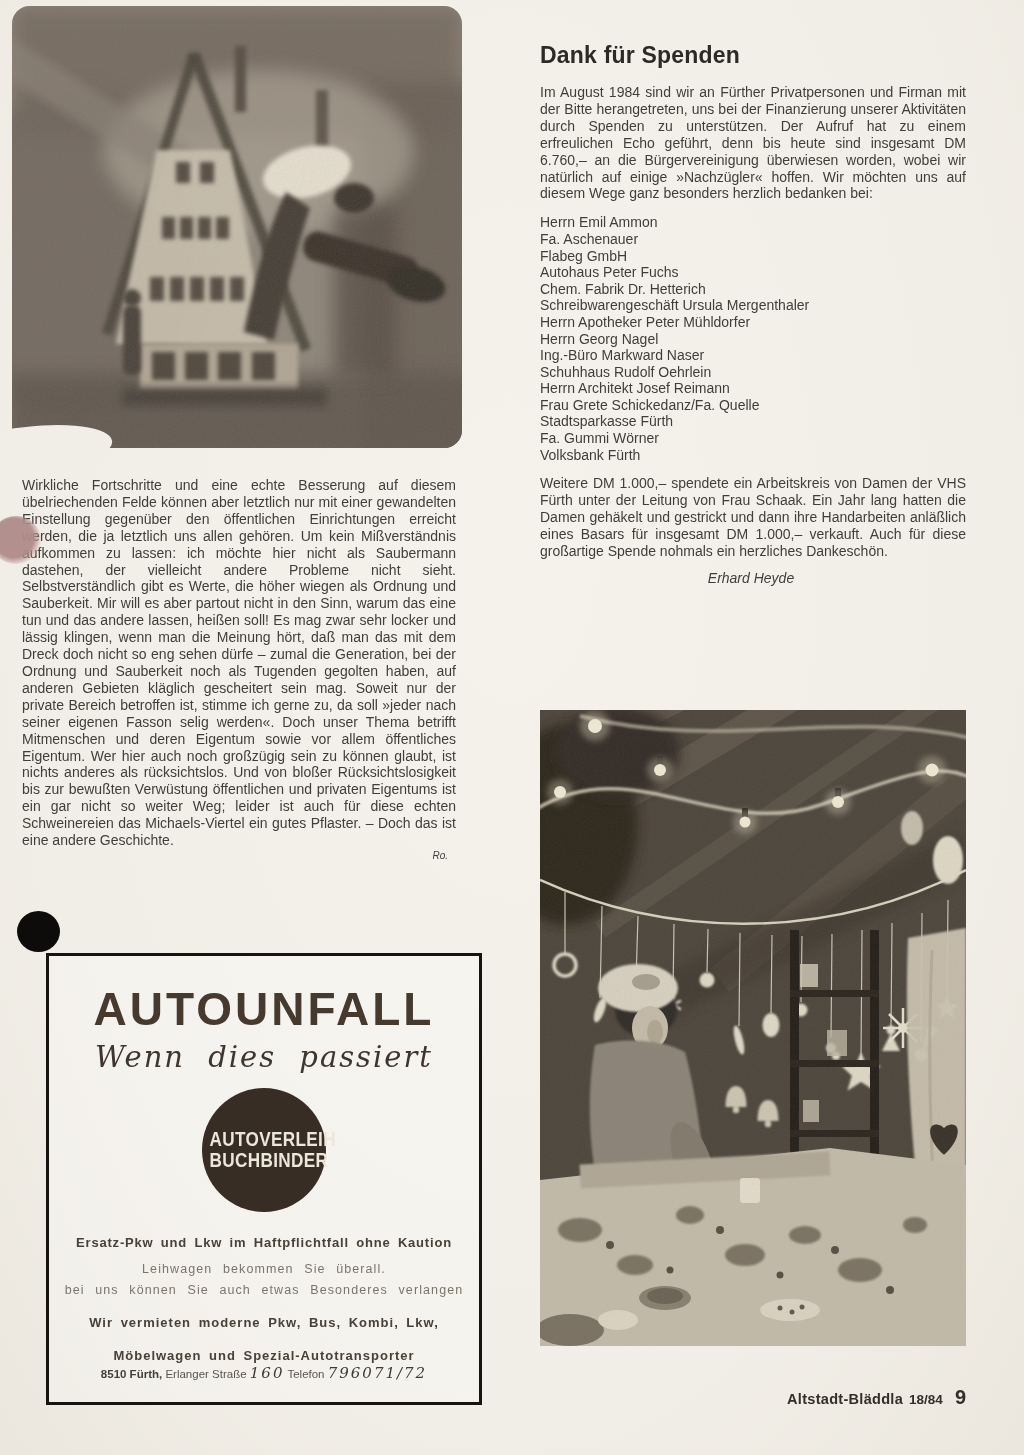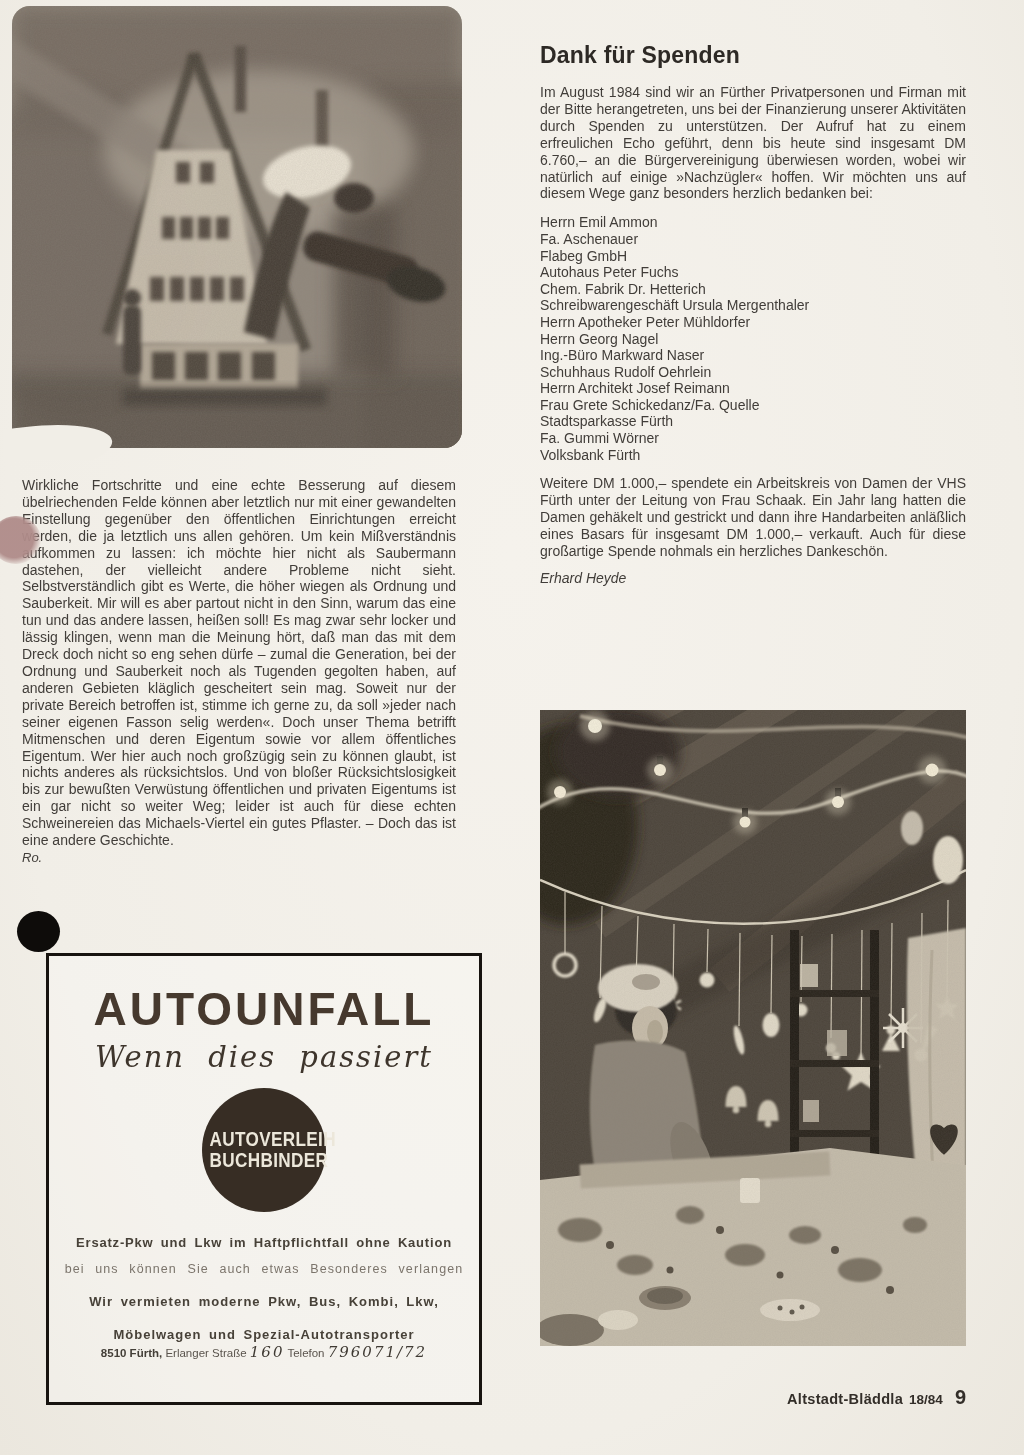--- a/index.html
+++ b/index.html
@@ -6,31 +6,31 @@
   .page{
     position:relative;width:1024px;height:1455px;margin:0 auto;
     background:radial-gradient(ellipse at 50% 38%, #f5f2ec 0%, var(--page-bg,#f1eee7) 70%, #ebe7de 100%);
     overflow:hidden;
     font-family:"Liberation Sans",sans-serif;
     color:var(--ink,#413d39);
   }
   
   .article{position:absolute;left:22px;top:477px;width:434px;}
   .article p{margin:0;font-size:14px;line-height:16.9px;text-align:justify;color:var(--ink,#413d39);}
-  .article .sig{margin-top:1px;font-style:italic;font-size:13px;padding-right:8px;}
+  .article .sig{margin-top:1px;text-align:right;font-style:italic;font-size:10px;padding-right:8px;}
   .stain{position:absolute;left:-9px;top:516px;width:50px;height:48px;border-radius:50%;z-index:3;
     background:radial-gradient(circle at 46% 46%, rgba(175,139,137,.95) 0 52%, rgba(175,139,137,0) 74%);}
   .punch-hole{position:absolute;left:17px;top:911px;width:43px;height:41px;border-radius:50%;background:#0e0c0a;z-index:3;}
   
   .right-col{position:absolute;left:540px;top:42px;width:426px;}
   .donate-heading{margin:0 0 15px 0;font-size:23px;font-weight:bold;letter-spacing:.2px;color:var(--heading-ink,#2d2925);}
   .para{margin:0 0 12px 0;font-size:14px;line-height:16.9px;text-align:justify;}
   .donors{margin:0 0 12px 0;font-size:14px;line-height:16.6px;}
   .donor-line{white-space:nowrap;}
-  .sig-right{text-align:left;font-style:italic;font-size:14px;padding-right:4px;margin-top:-2px;}
+  .sig-right{text-align:center;font-style:italic;font-size:14px;padding-right:4px;margin-top:-2px;}
   
   .ad-box{position:absolute;left:46px;top:953px;width:430px;height:446px;border:3px solid #17130f;
     text-align:center;background:rgba(255,255,255,0.25);}
   .ad-headline{margin-top:26px;font-size:46px;font-weight:800;letter-spacing:3px;color:var(--ad-ink,#46392e);}
   .ad-script{font-family:"DejaVu Serif",serif;font-style:italic;font-weight:normal;font-size:29px;
     letter-spacing:2px;word-spacing:12px;color:#3e352c;margin-top:4px;}
   .ad-logo{width:124px;height:124px;border-radius:50%;background:var(--logo-circle,#372d24);
     margin:14px auto 0;display:flex;flex-direction:column;justify-content:center;}
   .ad-logo span{display:block;color:#ece7da;font-weight:bold;font-size:19.5px;line-height:21px;
     letter-spacing:.4px;transform:scaleX(.88);}
@@ -159,20 +159,21 @@
   </div>
 
   <div class="ad-box">
     <div class="ad-headline">AUTOUNFALL</div>
     <div class="ad-script">Wenn dies passiert</div>
     <div class="ad-logo">
       <span>AUTOVERLEIH</span>
       <span>BUCHBINDER</span>
     </div>
     <div class="ad-bold">Ersatz-Pkw und Lkw im Haftpflichtfall ohne Kaution</div>
+    <div class="ad-gray">Leihwagen bekommen Sie überall.</div>
     <div class="ad-gray">bei uns können Sie auch etwas Besonderes verlangen</div>
     <div class="ad-bold2">Wir vermieten moderne Pkw, Bus, Kombi, Lkw,</div>
     <div class="ad-bold2">Möbelwagen und Spezial-Autotransporter</div>
     <div class="ad-address">
       <span class="addr-bold">8510 Fürth,</span>
       <span>Erlanger Straße</span>
       <span class="hand">160</span>
       <span>Telefon</span>
       <span class="hand">796071/72</span>
     </div>

